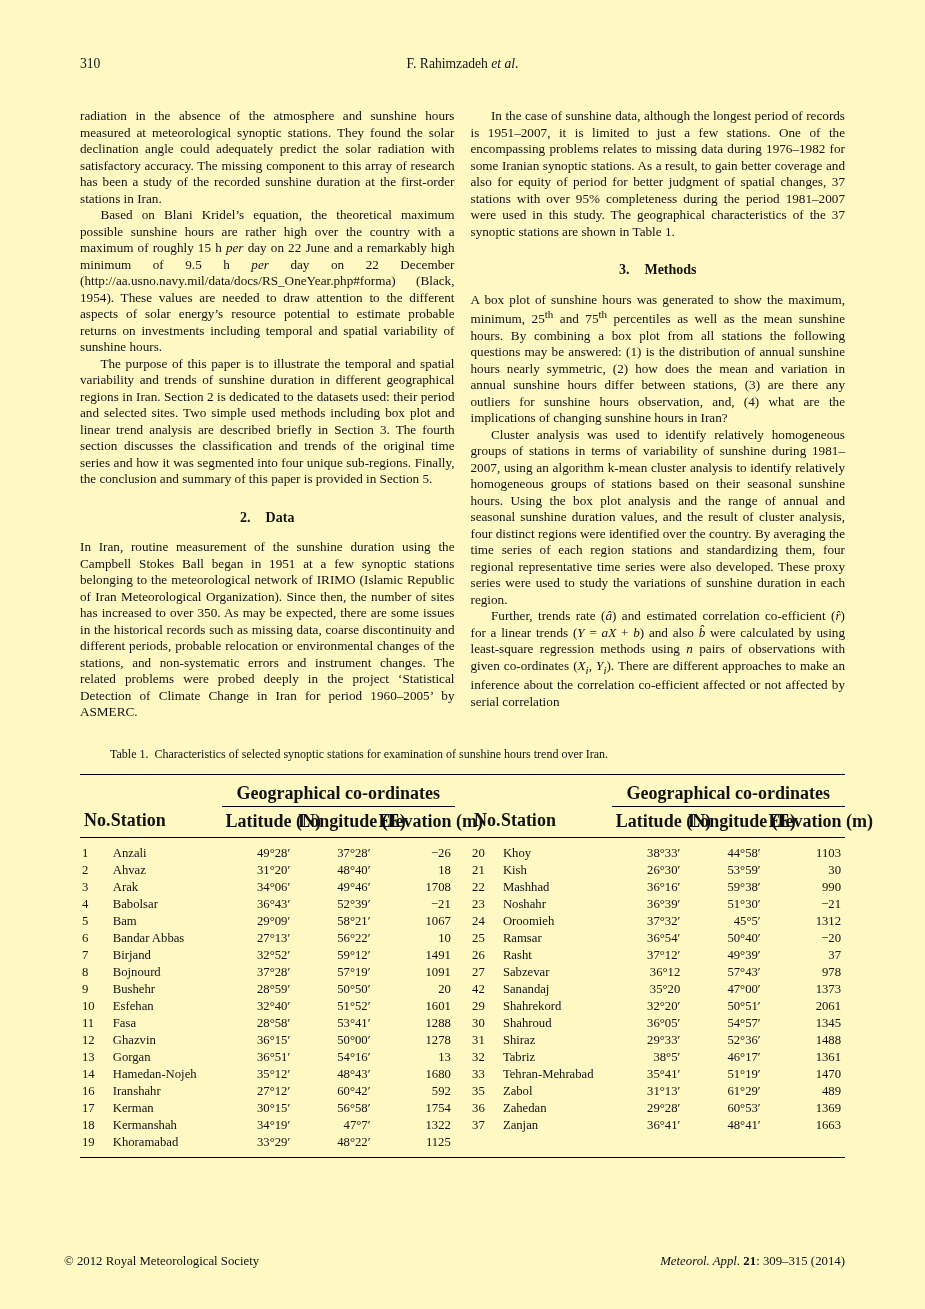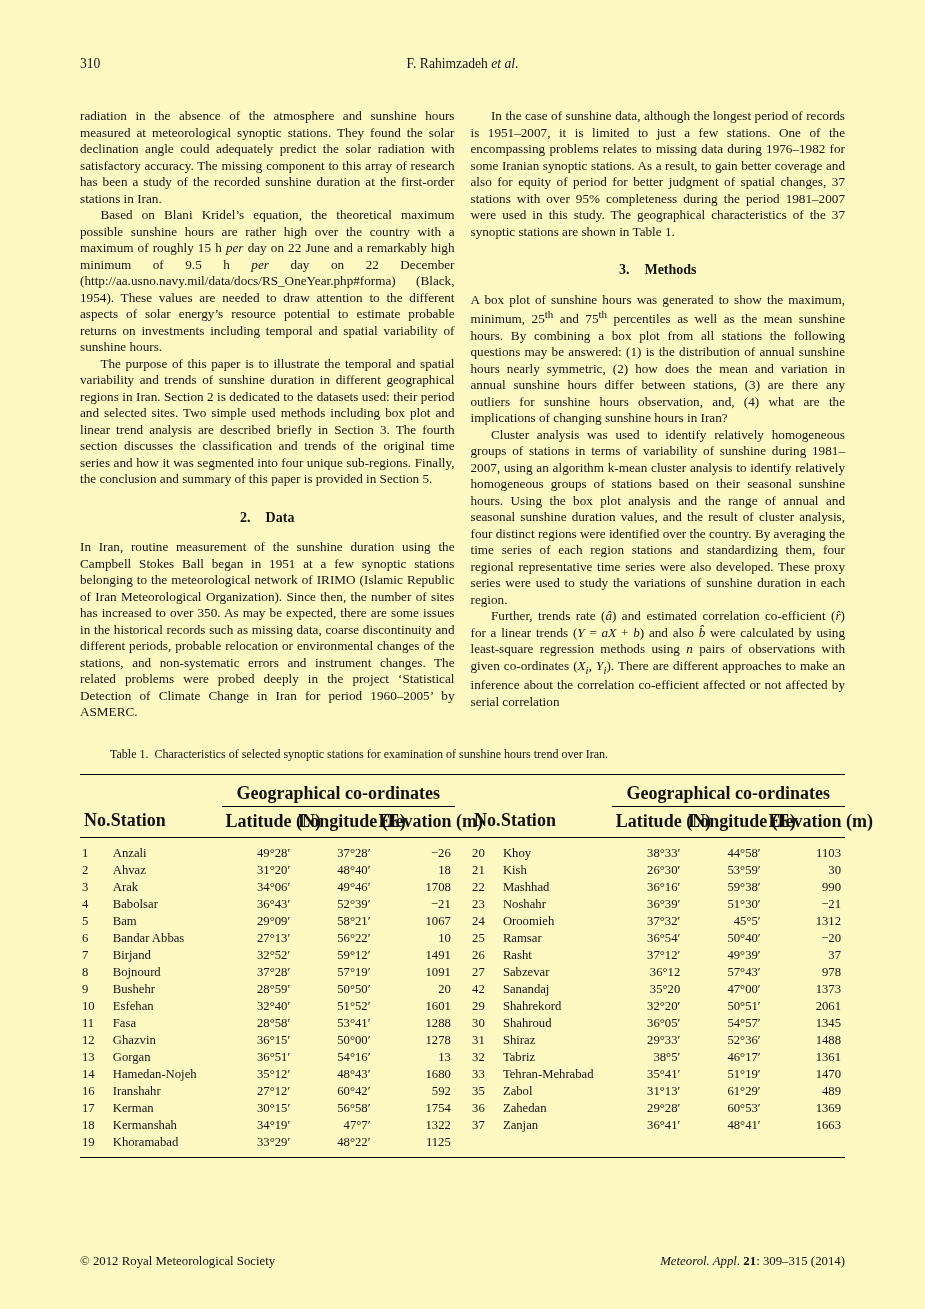--- a/index.html
+++ b/index.html
@@ -75,21 +75,21 @@
   th.h-no, td.c-no { text-align: left; padding-left: 2px; }
   th.h-station, td.c-station { text-align: left; }
   th.h-num, td.c-num { text-align: right; }
   td { padding: 1px 4px; white-space: nowrap; overflow: hidden; }
   tbody tr:first-child td { padding-top: 8px; }
   tbody tr:last-child td { padding-bottom: 7px; }
   td.c-station { padding-left: 6px; margin-left: 33px; }
   
   .footer {
     position: absolute;
-    left: 80px;
+    left: 64px;
     right: 80px;
     bottom: 40px;
     display: flex;
     justify-content: space-between;
     font-size: 12.8px;
   }
 </style>
 </head>
 <body>
 

